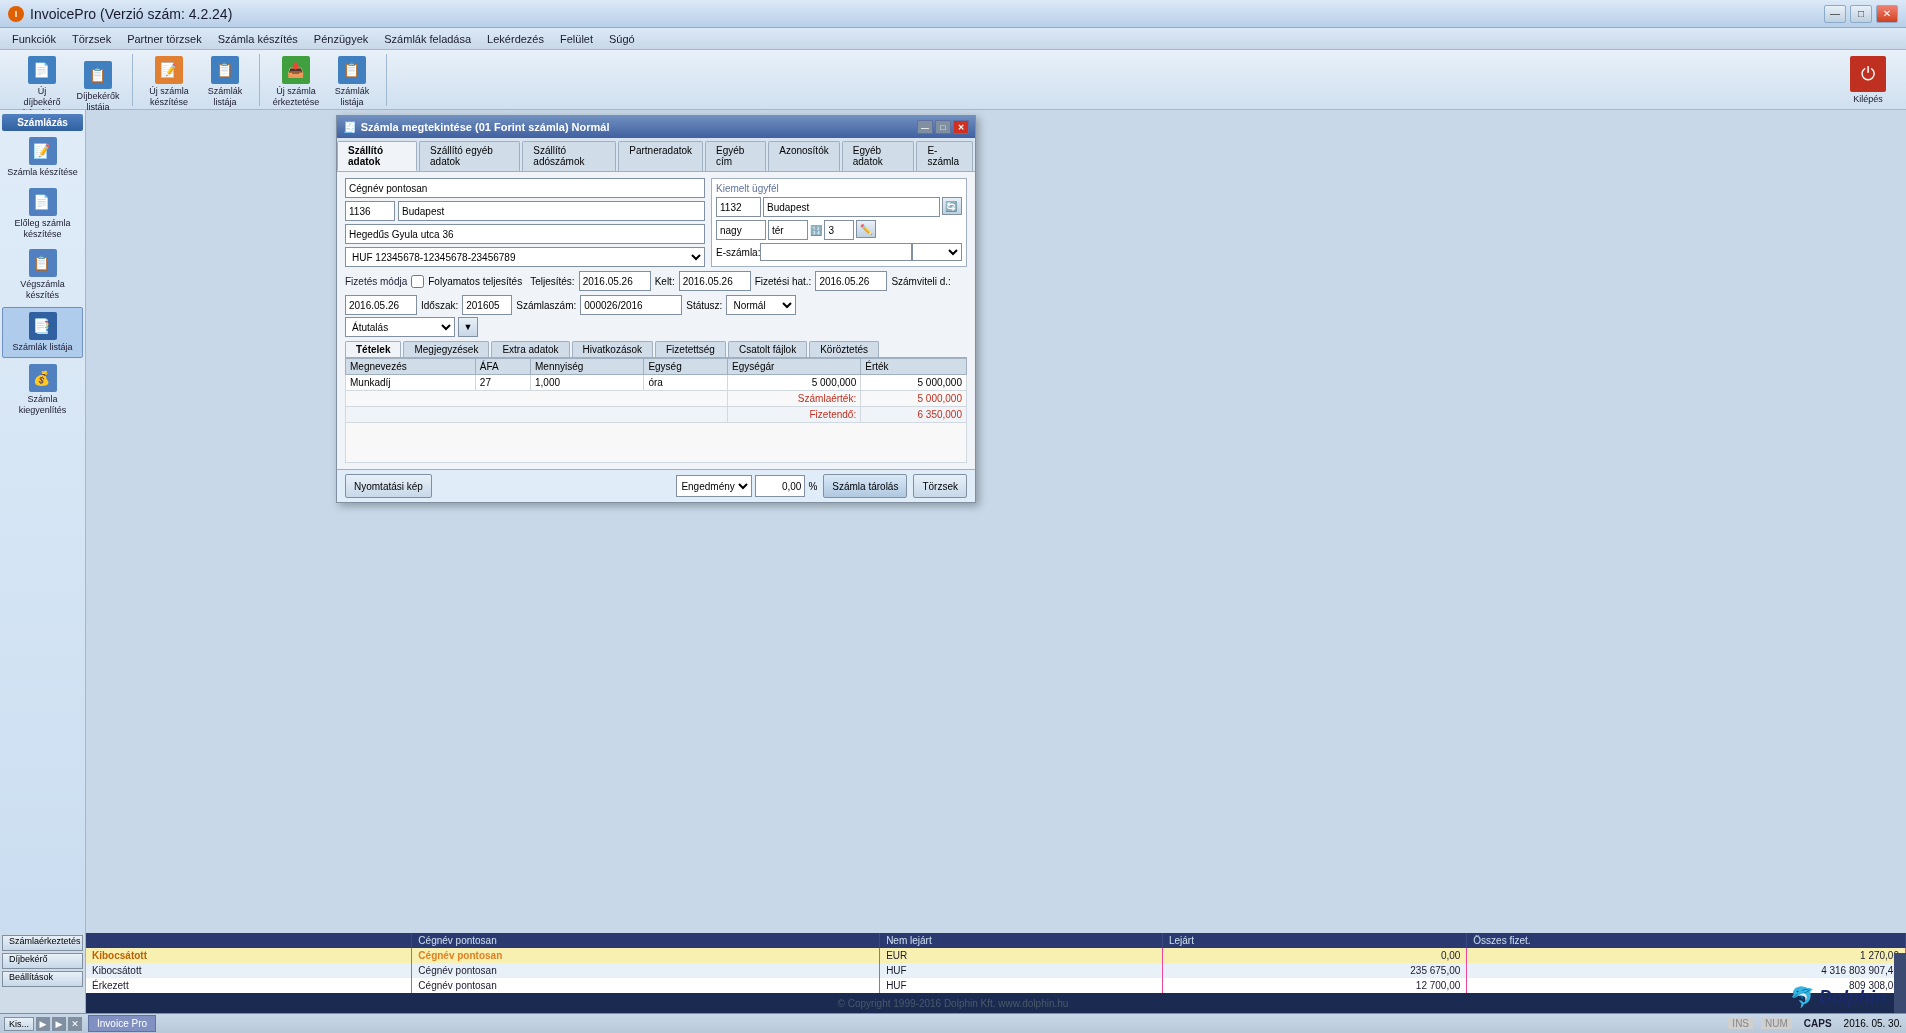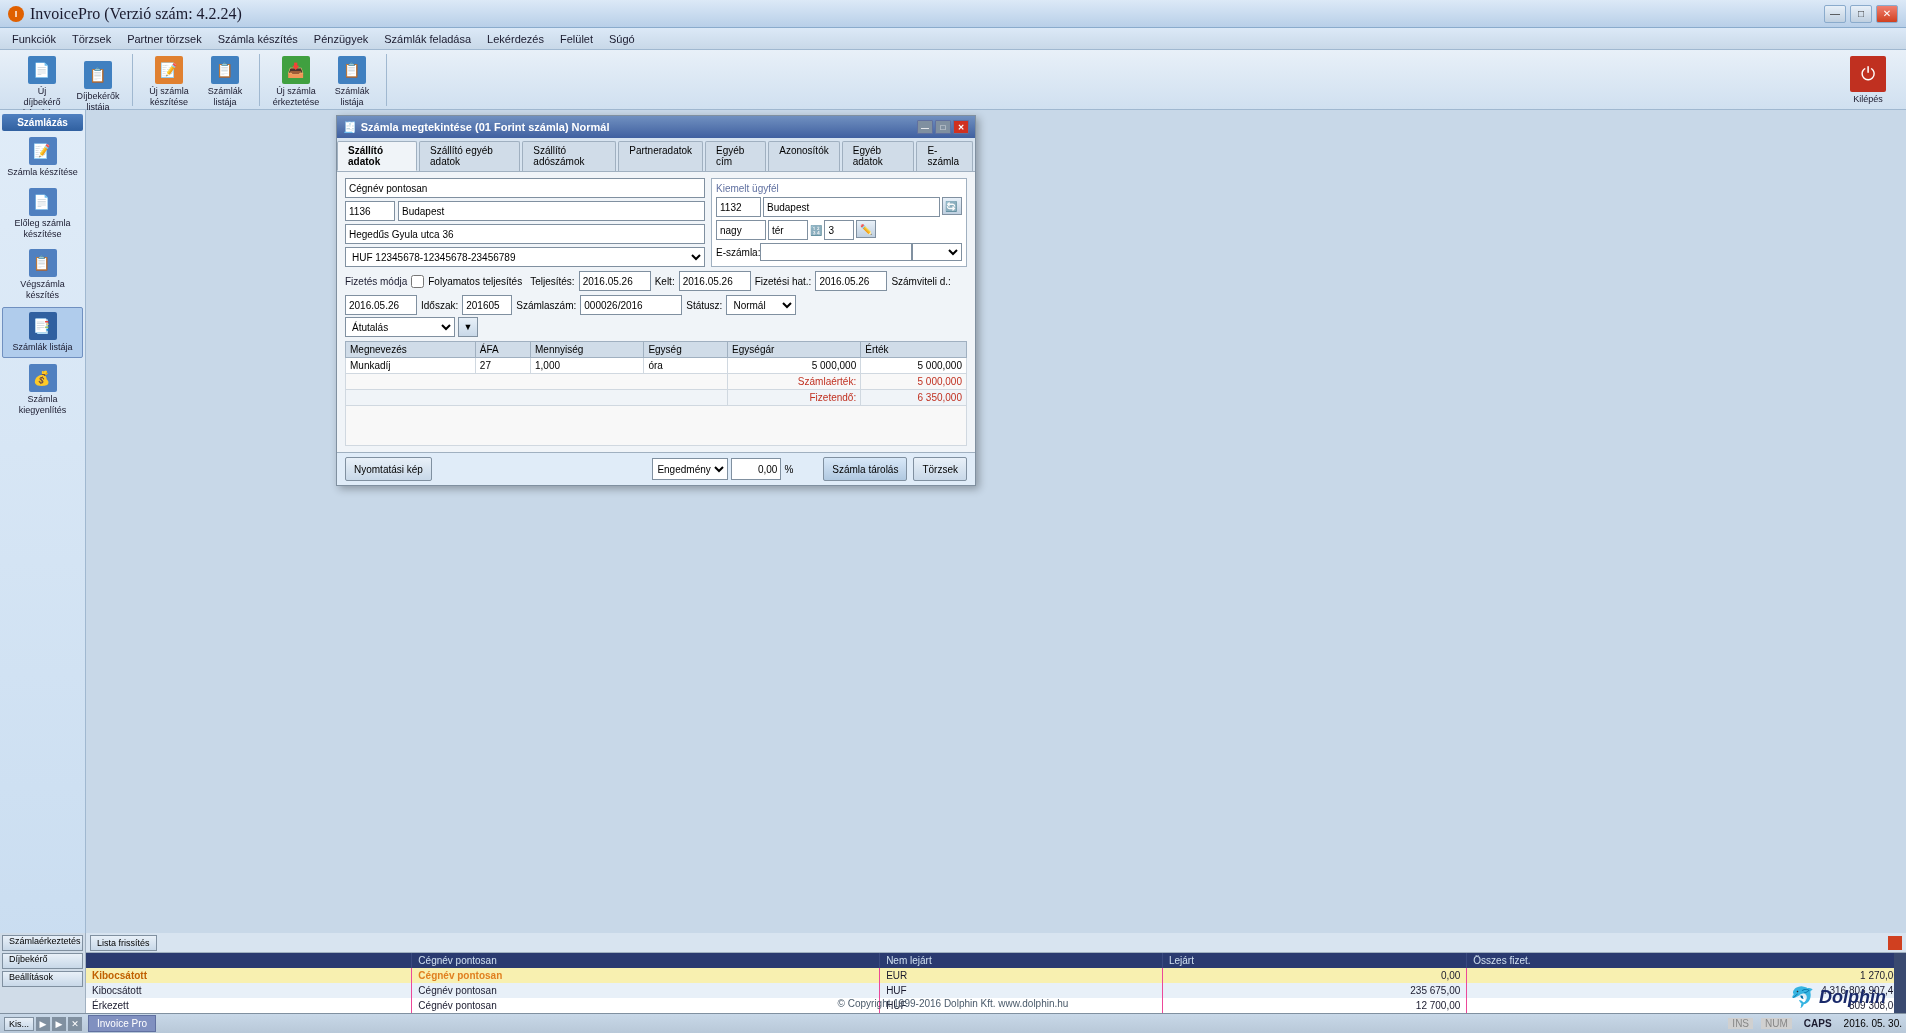--- a/index.html
+++ b/index.html
@@ -28,21 +28,21 @@
       align-items: center;
       gap: 6px;
     }
     #titlebar-logo {
       width: 16px; height: 16px;
       background: #e06000;
       border-radius: 50%;
       display: flex; align-items: center; justify-content: center;
       color: white; font-size: 9px; font-weight: bold;
     }
-    #titlebar-title { font-size: 16px; color: #1a1a2e; font-family: Liberation Serif, serif; }
+    #titlebar-title { font-size: 14px; color: #1a1a2e; }
     #titlebar-controls {
       display: flex; gap: 4px;
     }
     .win-btn {
       width: 22px; height: 18px;
       background: linear-gradient(to bottom, #e8f0f8, #c0d0e0);
       border: 1px solid #8aabcc;
       border-radius: 2px;
       cursor: pointer;
       display: flex; align-items: center; justify-content: center;
@@ -300,21 +300,21 @@
     }
     .footer-btn {
       height: 24px;
       padding: 0 8px;
       background: linear-gradient(to bottom, #e8f0f8, #c8d8e8);
       border: 1px solid #8090a0;
       font-size: 10px;
       cursor: pointer;
       border-radius: 2px;
     }
-    .footer-btn.primary { background: linear-gradient(to bottom, #d8e8f8, #b0c8e0); margin-left: 24px; }
+    .footer-btn.primary { background: linear-gradient(to bottom, #d8e8f8, #b0c8e0); }
     .discount-row { display: flex; align-items: center; gap: 3px; margin-left: auto; }
     .discount-select {
       height: 22px;
       border: 1px solid #8090a0;
       background: white;
       font-size: 10px;
     }
     .discount-input {
       width: 50px; height: 22px;
       border: 1px solid #8090a0;
@@ -624,20 +624,29 @@
         </div>
 
         <div style="display:flex; gap:3px; margin-top:2px; align-items:center;">
           <select class="form-select" style="width:110px; height:20px;">
             <option>Átutalás</option>
           </select>
           <button style="height:20px; width:20px; background:linear-gradient(to bottom,#e8f0f8,#c8d8e8); border:1px solid #8090a0; cursor:pointer; font-size:9px;">▼</button>
         </div>
 
         <div class="items-section">
+          <div class="items-tabs">
+            <div class="items-tab active">Tételek</div>
+            <div class="items-tab">Megjegyzések</div>
+            <div class="items-tab">Extra adatok</div>
+            <div class="items-tab">Hivatkozások</div>
+            <div class="items-tab">Fizetettség</div>
+            <div class="items-tab">Csatolt fájlok</div>
+            <div class="items-tab">Köröztetés</div>
+          </div>
           <table class="items-table">
             <thead>
               <tr>
                 <th>Megnevezés</th>
                 <th>ÁFA</th>
                 <th>Mennyiség</th>
                 <th>Egység</th>
                 <th>Egységár</th>
                 <th>Érték</th>
               </tr>
@@ -689,24 +698,20 @@
 <div style="position:absolute; bottom:20px; left:0; right:0; height:80px; display:flex;">
 
   <div style="width:86px; background:#d0dce8; border-right:1px solid #a0b0c0; display:flex; flex-direction:column; padding:2px;">
     <div class="bottom-toolbar-btn" style="margin-bottom:2px;">Számlaérkeztetés</div>
     <div class="bottom-toolbar-btn" style="margin-bottom:2px;">Díjbekérő</div>
     <div class="bottom-toolbar-btn">Beállítások</div>
   </div>
 
   <div style="flex:1; background:#1a2a50; display:flex; flex-direction:column;">
 
-    <div style="background:#d8e4f0; height:20px; display:flex; align-items:center; padding:0 4px; gap:4px; border-bottom:1px solid #a0b0c0;">
-      <button class="bottom-toolbar-btn">Lista frissítés</button>
-      <div style="margin-left:auto; width:14px; height:14px; background:#d04020; cursor:pointer;"></div>
-    </div>
 
     <table class="bottom-table">
       <thead>
         <tr>
           <th></th>
           <th>Cégnév pontosan</th>
           <th>Nem lejárt</th>
           <th>Lejárt</th>
           <th>Összes fizet.</th>
         </tr>

